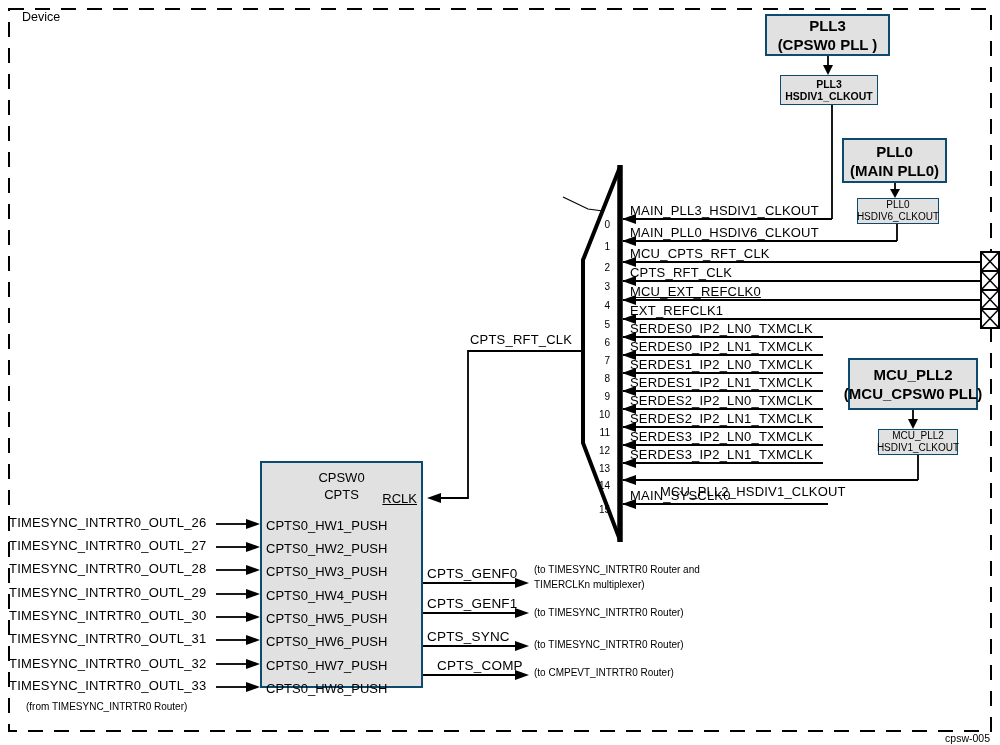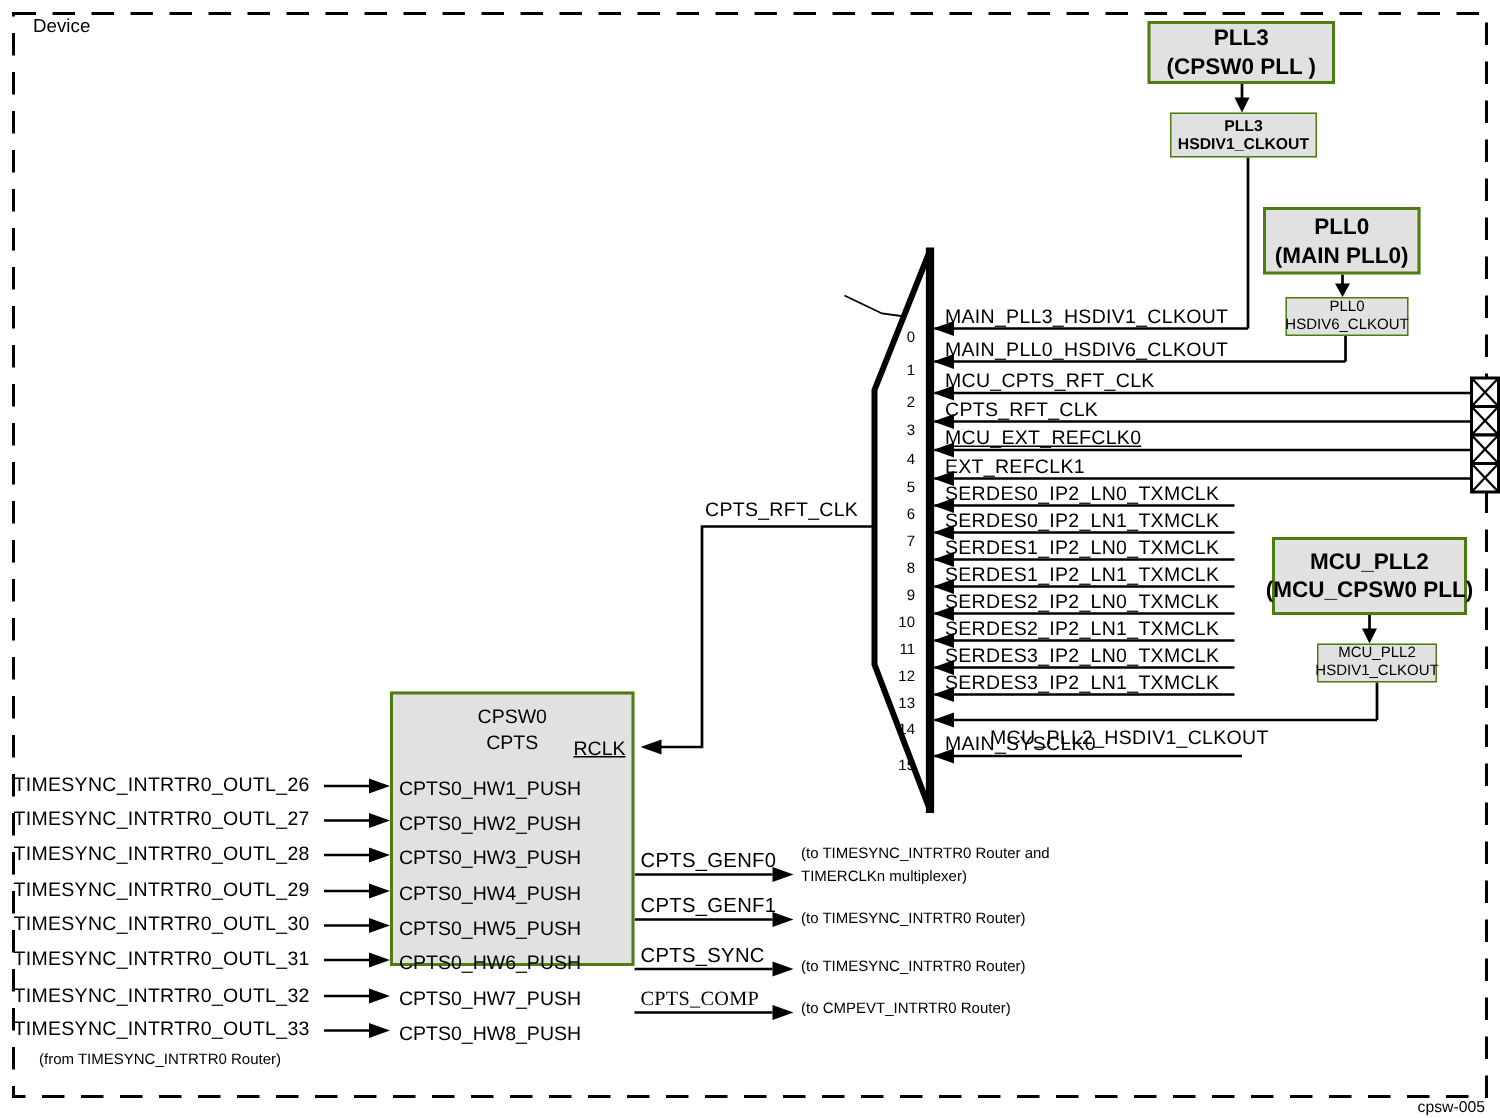--- a/index.html
+++ b/index.html
@@ -4,21 +4,21 @@
 <style>
   html,body{margin:0;padding:0;background:#ffffff;}
   #canvas{
     position:relative; width:1000px; height:745px; background:#ffffff;
     font-family:"Liberation Sans",sans-serif; color:#000; overflow:hidden;
   }
   #wires{position:absolute;left:0;top:0;z-index:0;}
   .lbl{position:absolute; white-space:nowrap; font-size:13px; line-height:15px; letter-spacing:0.2px; z-index:2;}
   .lbl-big{font-size:13.5px;}
   .note{position:absolute; white-space:nowrap; font-size:10px; line-height:15px; z-index:2;}
-  .box{position:absolute; background:#e1e1e1; border:2px solid #4d7c0f; box-sizing:border-box;
+  .box{position:absolute; background:#e1e1e1; border:2px solid #0c4a6e; box-sizing:border-box;
        display:flex; flex-direction:column; align-items:center; justify-content:center;
        text-align:center; z-index:2;}
   .box .bl{white-space:nowrap;}
   .title-box{font-weight:bold; font-size:15px; line-height:19px;}
   .sub-box{font-size:10px; line-height:12px;}
   .sub-box.bold{font-weight:bold; font-size:10.5px;}
   .callout{position:absolute; background:#ffffcc; border:1.5px solid #000; box-sizing:border-box;
            z-index:2; font-size:10.5px; line-height:14px; padding:2px 4px 2px 6px;}
   .callout .c-title{text-align:center; white-space:nowrap;}
   .callout .c-line{text-align:left; white-space:nowrap;}
@@ -180,21 +180,21 @@
     <span class="bl">(MCU_CPSW0 PLL)</span>
   </div>
 
   <div class="box sub-box" style="left:878px; top:429px; width:80px; height:26px; border-width:1.5px;">
     <span class="bl">MCU_PLL2</span>
     <span class="bl">HSDIV1_CLKOUT</span>
   </div>
 
 
 
-  <div class="box" id="cpts-box" style="left:260px; top:461px; width:163px; height:183px;">
+  <div class="box" id="cpts-box" style="left:260px; top:461px; width:163px; height:227px;">
     <div class="inner-lbl" style="left:0; top:6px; width:100%; text-align:center; line-height:17px;">
       <div>CPSW0</div>
       <div>CPTS</div>
     </div>
     <div class="inner-lbl" style="right:4px; top:28px;text-decoration:underline;">RCLK</div>
     <div id="push-rows">
         <div class="inner-lbl" style="left: 4px; top: 55px;">CPTS0_HW1_PUSH</div>
         <div class="inner-lbl" style="left: 4px; top: 78px;">CPTS0_HW2_PUSH</div>
         <div class="inner-lbl" style="left: 4px; top: 101px;">CPTS0_HW3_PUSH</div>
         <div class="inner-lbl" style="left: 4px; top: 125px;">CPTS0_HW4_PUSH</div>
@@ -235,15 +235,15 @@
     <div class="lbl" style="left: 9px; top: 631px;">TIMESYNC_INTRTR0_OUTL_31</div>
     <div class="lbl" style="left: 9px; top: 656px;">TIMESYNC_INTRTR0_OUTL_32</div>
     <div class="lbl" style="left: 9px; top: 678px;">TIMESYNC_INTRTR0_OUTL_33</div>
     <div class="lbl lbl-big" style="left: 427px; top: 566px;">CPTS_GENF0</div>
     <div class="note" style="left: 534px; top: 562px;">(to TIMESYNC_INTRTR0 Router and</div>
     <div class="note" style="left: 534px; top: 577px;">TIMERCLKn multiplexer)</div>
     <div class="lbl lbl-big" style="left: 427px; top: 596px;">CPTS_GENF1</div>
     <div class="note" style="left: 534px; top: 605px;">(to TIMESYNC_INTRTR0 Router)</div>
     <div class="lbl lbl-big" style="left: 427px; top: 629px;">CPTS_SYNC</div>
     <div class="note" style="left: 534px; top: 637px;">(to TIMESYNC_INTRTR0 Router)</div>
-    <div class="lbl lbl-big" style="left: 427px; top: 658px; font-family: Liberation Serif, serif;">CPTS_COMP</div>
+    <div class="lbl lbl-big" style="left: 437px; top: 658px;">CPTS_COMP</div>
     <div class="note" style="left: 534px; top: 665px;">(to CMPEVT_INTRTR0 Router)</div>
   </div>
 
 </body></html>

